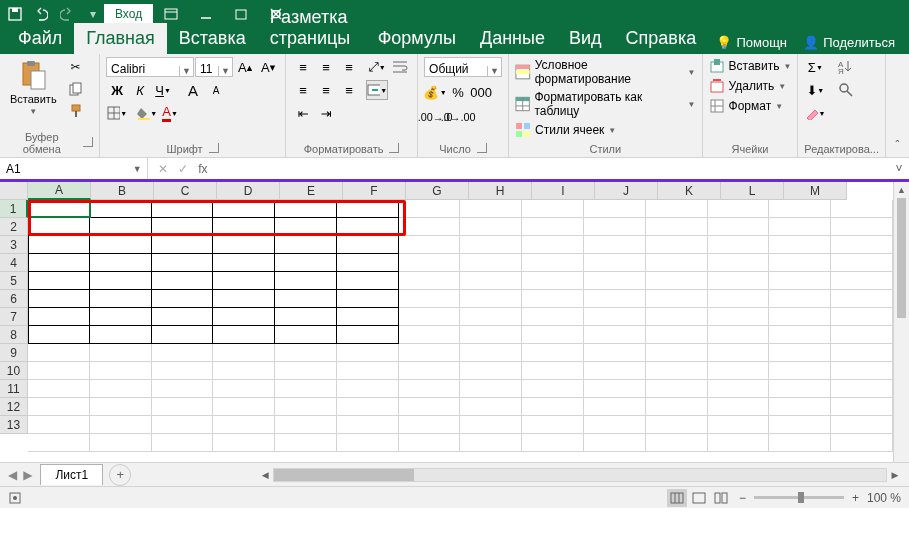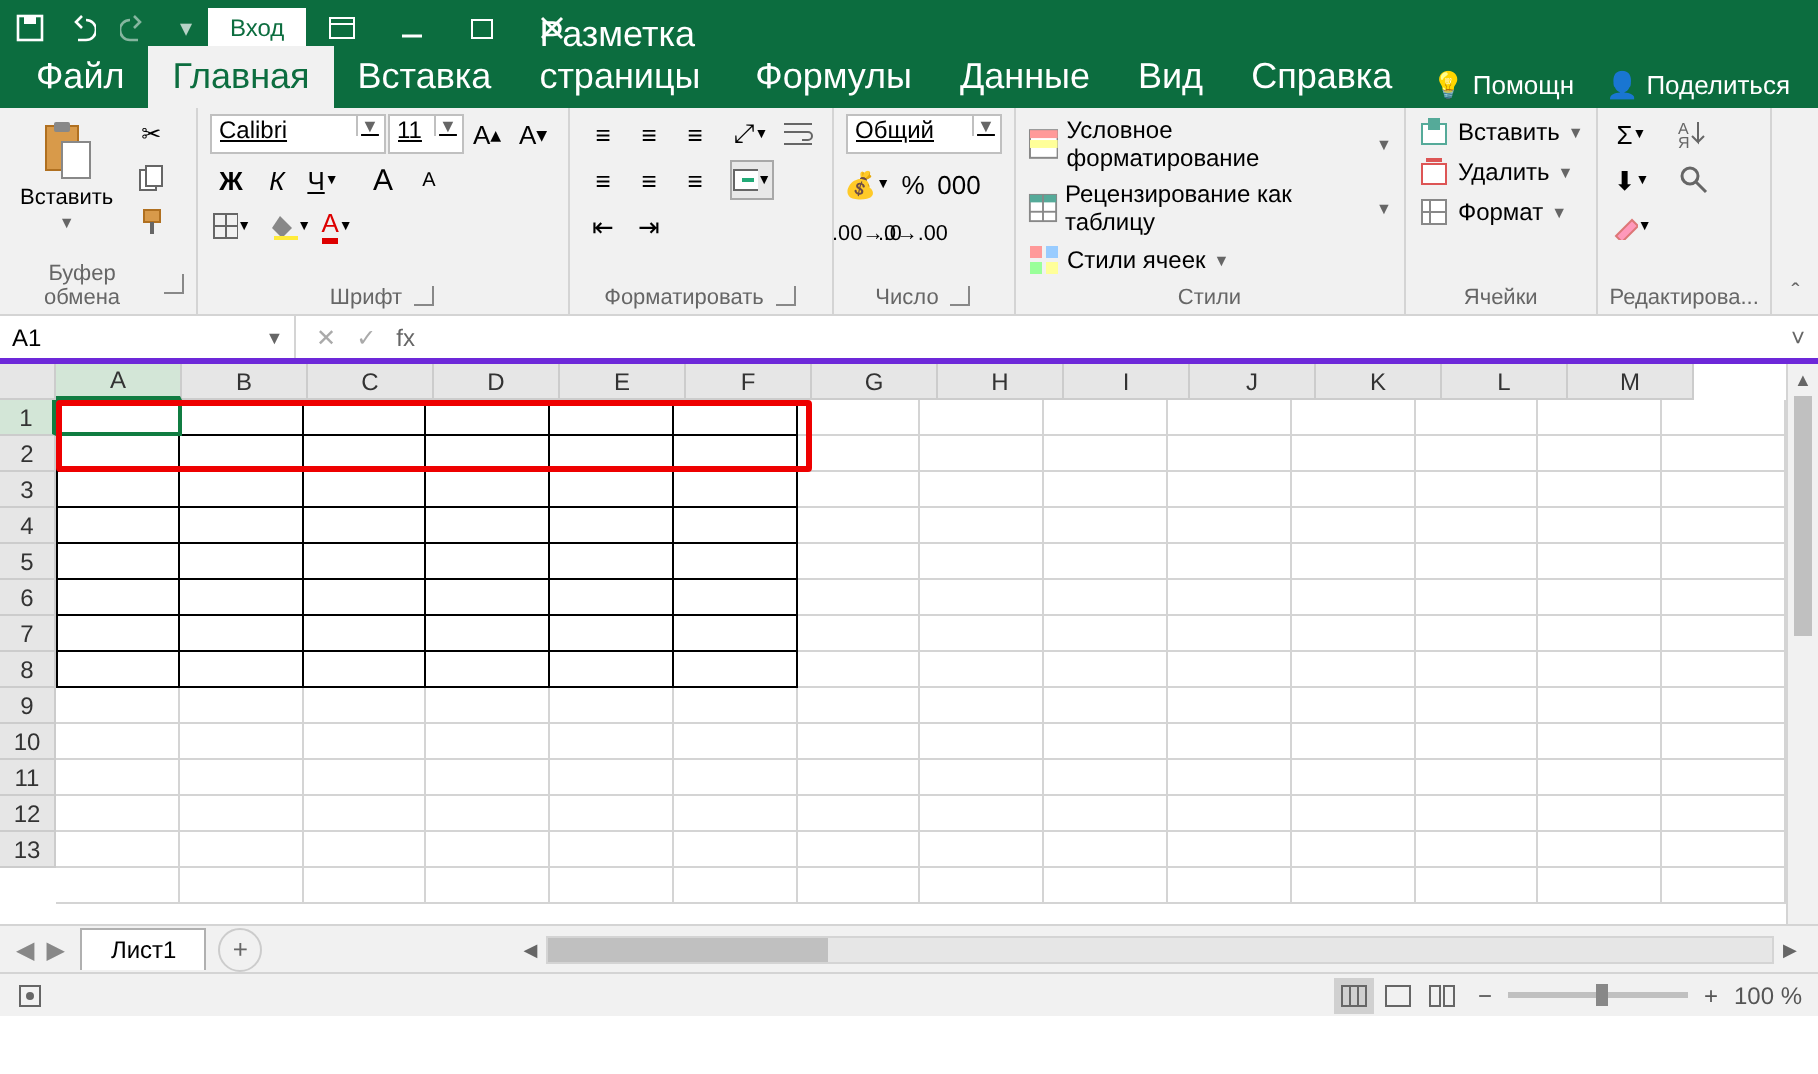--- a/index.html
+++ b/index.html
@@ -24,21 +24,21 @@
 .ribbon-group-body { flex: 1; display: flex; align-items: flex-start; gap: 4px; }
 .ribbon-group-label { text-align: center; font-size: 11px; color: #666; padding-top: 2px; display: flex; justify-content: center; align-items: center; gap: 6px; }
 .dialog-launcher { width: 10px; height: 10px; border: 1px solid #888; border-top: none; border-left: none; position: relative; top: -1px; }
 .ribbon-collapse { width: 24px; display: flex; align-items: flex-end; justify-content: center; padding-bottom: 4px; color: #666; }
 
 .big-btn { display: flex; flex-direction: column; align-items: center; gap: 2px; padding: 2px 4px; }
 .big-icon { width: 32px; height: 32px; }
 .small-row { display: flex; flex-direction: column; gap: 2px; }
 .sm-btn { width: 22px; height: 20px; display: flex; align-items: center; justify-content: center; border: 1px solid transparent; }
 
-.combo { display: flex; align-items: flex-start; background: #fff; border: 1px solid #c0c0c0; height: 20px; text-decoration: underline; }
+.combo { display: flex; align-items: flex-end; background: #fff; border: 1px solid #c0c0c0; height: 20px; }
 .combo input { border: none; outline: none; font-size: 12px; padding: 0 4px; }
 .combo .dd { width: 14px; text-align: center; border-left: 1px solid #c0c0c0; color: #666; font-size: 9px; }
 
 .btn-row { display: flex; gap: 1px; }
 .icon-btn { width: 22px; height: 20px; display: flex; align-items: center; justify-content: center; border: 1px solid transparent; font-size: 13px; }
 .icon-btn.boxed { border: 1px solid #a8a8a8; background: #e8e8e8; }
 
 .styles-row { display: flex; align-items: center; gap: 4px; padding: 1px 0; font-size: 12px; cursor: pointer; }
 .styles-icon { width: 16px; height: 16px; }
 
@@ -336,21 +336,21 @@
           <span>Условное форматирование</span>
           <span style="font-size:8px;color:#666">▼</span>
         </div>
       <div class="styles-row">
           <svg class="styles-icon" viewBox="0 0 16 16">
             <rect x="1" y="1" width="14" height="14" fill="#fff" stroke="#888"></rect>
             <rect x="1" y="1" width="14" height="4" fill="#5a9"></rect>
             <line x1="8" y1="1" x2="8" y2="15" stroke="#888"></line>
             <line x1="1" y1="10" x2="15" y2="10" stroke="#888"></line>
           </svg>
-          <span>Рецензирование как таблицу</span>
+          <span>Форматировать как таблицу</span>
           <span style="font-size:8px;color:#666">▼</span>
         </div>
       <div class="styles-row">
           <svg class="styles-icon" viewBox="0 0 16 16">
             <rect x="1" y="1" width="6" height="6" fill="#f99"></rect>
             <rect x="9" y="1" width="6" height="6" fill="#9cf"></rect>
             <rect x="1" y="9" width="6" height="6" fill="#9f9"></rect>
             <rect x="9" y="9" width="6" height="6" fill="#ff9"></rect>
           </svg>
           <span>Стили ячеек</span>

